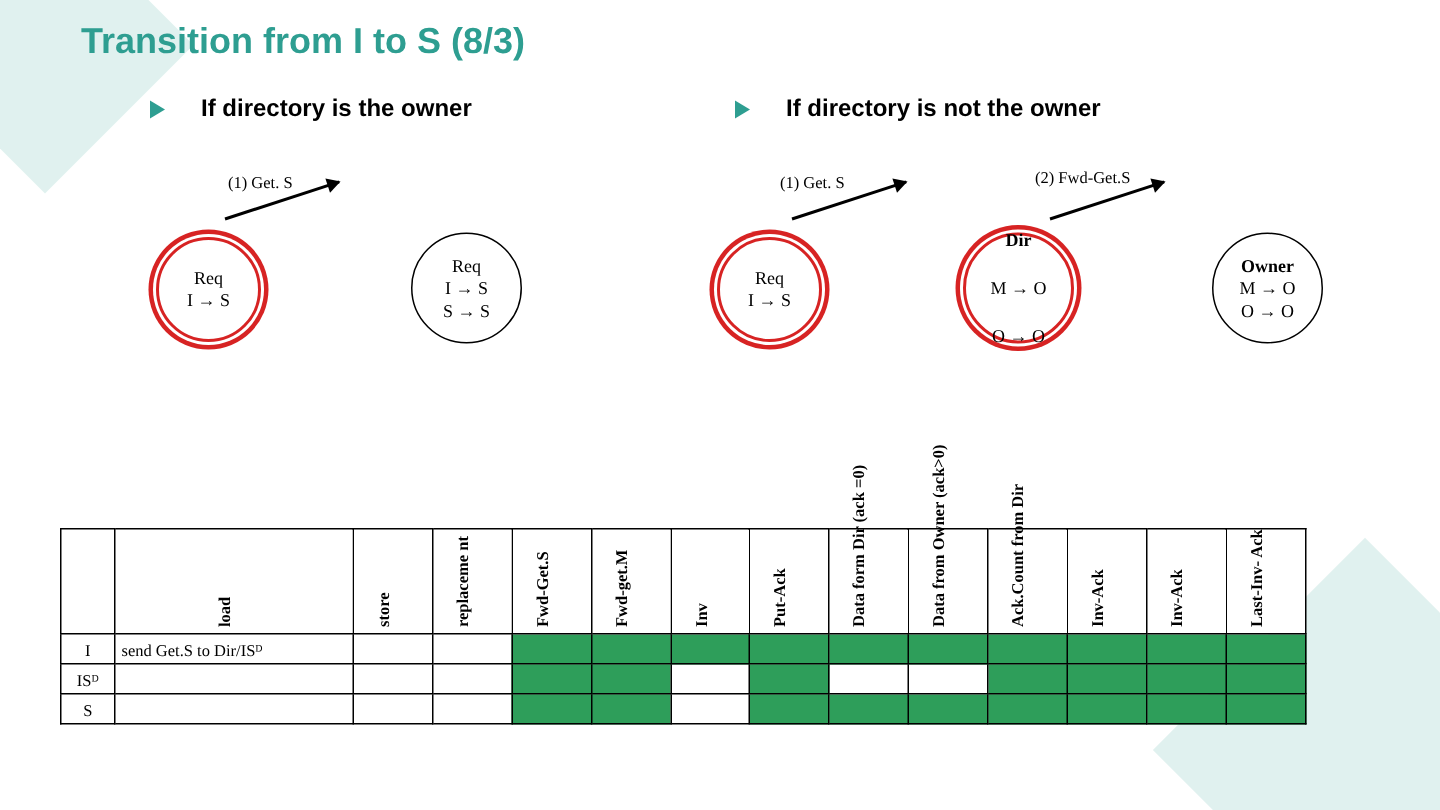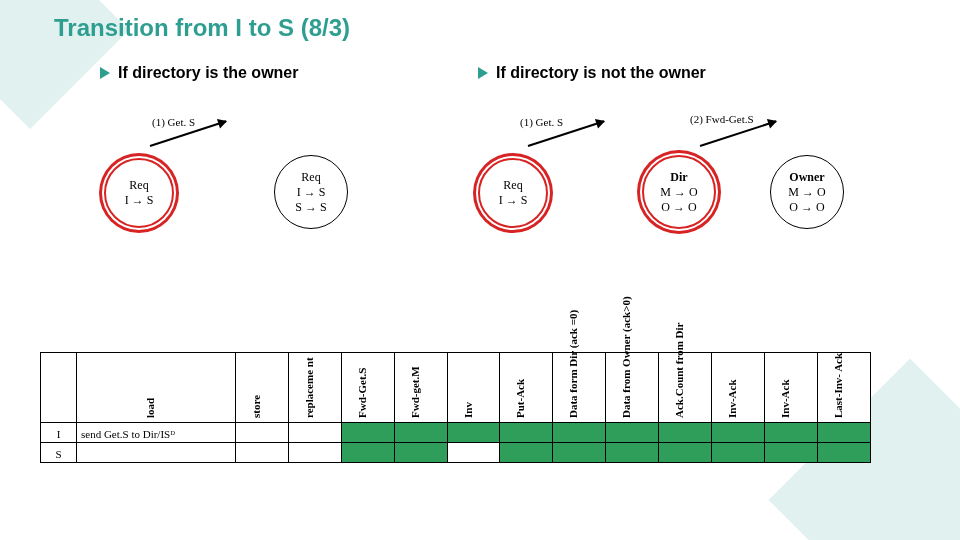--- a/index.html
+++ b/index.html
@@ -32,26 +32,26 @@
     position: absolute;
     top: 14px; left: 54px;
     color: #2e9e91;
     font-size: 24px;
     font-weight: bold;
   }
   .bullet-left, .bullet-right {
     position: absolute;
     display: flex;
     align-items: center;
-    gap: 8px;
+    gap: 24px;
     font-size: 16px;
     color: #000;
   }
   .bullet-left { top: 64px; left: 100px; }
-  .bullet-right { top: 64px; left: 478px; }
+  .bullet-right { top: 64px; left: 490px; }
   .bullet-arrow {
     width: 0; height: 0;
     border-top: 6px solid transparent;
     border-bottom: 6px solid transparent;
     border-left: 10px solid #2e9e91;
   }
   
   .label {
     position: absolute;
     font-family: "Times New Roman", serif;
@@ -170,26 +170,26 @@
 
 <div class="arrow-line" style="top:145px; left:150px; width:80px; transform:rotate(-18deg);"></div>
 
 <div class="label" style="top:116px; left:520px;">(1) Get. S</div>
 <div class="label" style="top:113px; left:690px;">(2) Fwd-Get.S</div>
 
 <div class="circ ring-red" style="top:158px; left:478px; width:70px; height:70px;">
   <span>Req</span>
   <span>I → S</span>
 </div>
-<div class="circ ring-red" style="top:155px; left:642px; width:74px; height:74px;">
+<div class="circ ring-red" style="top:155px; left:642px; width:74px; height:74px;gap:17px;">
   <span style="font-weight:bold">Dir</span>
   <span>M → O</span>
   <span>O → O</span>
 </div>
-<div class="circ ring-black" style="top:155px; left:770px; width:74px; height:74px;text-align:center;">
+<div class="circ ring-black" style="top:155px; left:808px; width:74px; height:74px;text-align:center;">
   <span style="font-weight:bold">Owner</span>
   <span>M → O</span>
   <span>O → O</span>
 </div>
 
 <div class="arrow-line" style="top:145px; left:528px; width:80px; transform:rotate(-18deg);"></div>
 <div class="arrow-line" style="top:145px; left:700px; width:80px; transform:rotate(-18deg);"></div>
 
 <div class="tbl-wrap">
   <table>
@@ -265,20 +265,36 @@
         <td class="green"></td>
         <td class="green"></td>
         <td class="green"></td>
         <td class="green"></td>
         <td class="green"></td>
         <td class="green"></td>
         <td class="green"></td>
         <td class="green"></td>
       </tr>
       <tr>
+        <th class="rowh">ISᴰ</th>
+        <td class="wide-cell"></td>
+        <td></td>
+        <td></td>
+        <td class="green"></td>
+        <td class="green"></td>
+        <td></td>
+        <td class="green"></td>
+        <td></td>
+        <td></td>
+        <td class="green"></td>
+        <td class="green"></td>
+        <td class="green"></td>
+        <td class="green"></td>
+      </tr>
+      <tr>
         <th class="rowh">S</th>
         <td class="wide-cell"></td>
         <td></td>
         <td></td>
         <td class="green"></td>
         <td class="green"></td>
         <td></td>
         <td class="green"></td>
         <td class="green"></td>
         <td class="green"></td>

